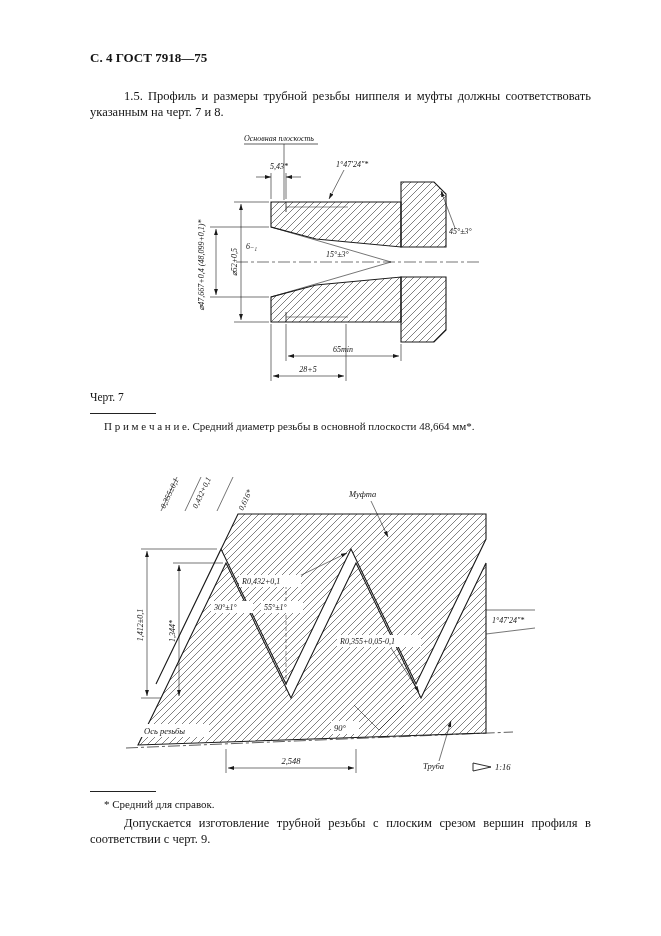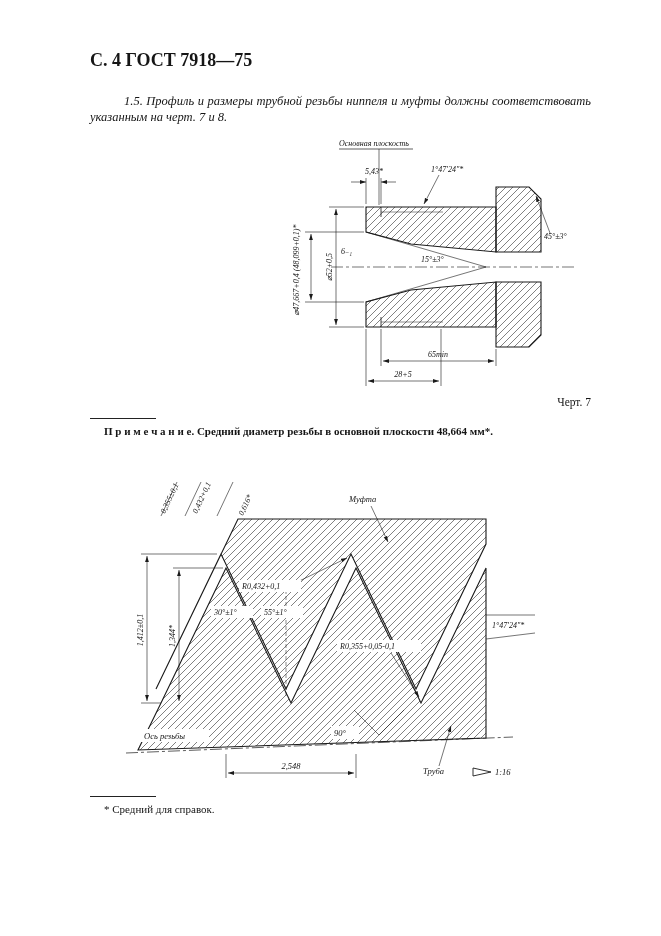--- a/index.html
+++ b/index.html
@@ -3,32 +3,32 @@
 <meta charset="utf-8">
 <style>
   html,body{margin:0;padding:0;background:#ffffff;}
   body{width:661px;height:936px;overflow:hidden;}
   .page{
     width:661px;height:936px;box-sizing:border-box;
     padding:50px 70px 0 90px;
     font-family:"Liberation Serif","DejaVu Serif",serif;
     color:#151515;
   }
-  .doc-header{font-weight:bold;font-size:18px;margin-bottom:22px;}
-  .para{font-size:12.5px;line-height:1.3;text-align:justify;font-style:italic;}
+  .doc-header{font-weight:bold;font-size:13px;margin-bottom:22px;}
+  .para{font-size:12.5px;line-height:1.3;text-align:justify;}
   .para.indent{text-indent:34px;}
   .fig-wrap{text-align:center;}
-  .fig7-wrap{margin-top:6px;text-align:right;}
+  .fig7-wrap{margin-top:6px;}
   .fig8-wrap{margin-top:10px;}
-  .fig-caption{font-size:11.5px;text-align:right;}
+  .fig-caption{font-size:11.5px;text-align:left;}
   .cap7{margin-top:2px;margin-bottom:10px;}
   .cap8{margin-top:10px;margin-bottom:18px;}
   .footnote-sep{width:66px;border-top:1px solid #222;margin:0 0 5px 0;}
   .footnote{font-size:11px;line-height:1.3;margin:0 0 4px 0;padding-left:14px;}
-  .note{font-size:11px;line-height:1.3;margin:4px 0 16px 0;padding-left:14px;font-weight:bold;}
+  .note{font-size:11px;line-height:1.3;margin:4px 0 16px 0;padding-left:14px;}
   svg{overflow:visible;}
   svg text{
     font-family:"Liberation Serif","DejaVu Serif",serif;
     font-style:italic;fill:#151515;
   }
   .t8{font-size:8px;}
   .t85{font-size:8.5px;}
 </style>
 </head>
 <body>
@@ -239,14 +239,15 @@
       <text class="t85" x="170" y="315" text-anchor="middle">2,548</text>
       <text class="t85" x="302" y="320">Труба</text>
       <text class="t85" x="374" y="321">1:16</text>
     </svg>
   </div>
 
   <div class="footnote-sep" style="margin-top:8px;"></div>
   <div class="footnote">*  Средний для справок.</div>
 
 
+  <div class="para indent">Допускается изготовление трубной резьбы с плоским срезом вершин профиля в соответствии с черт. 9.</div>
 
 </div>
 
 </body></html>

